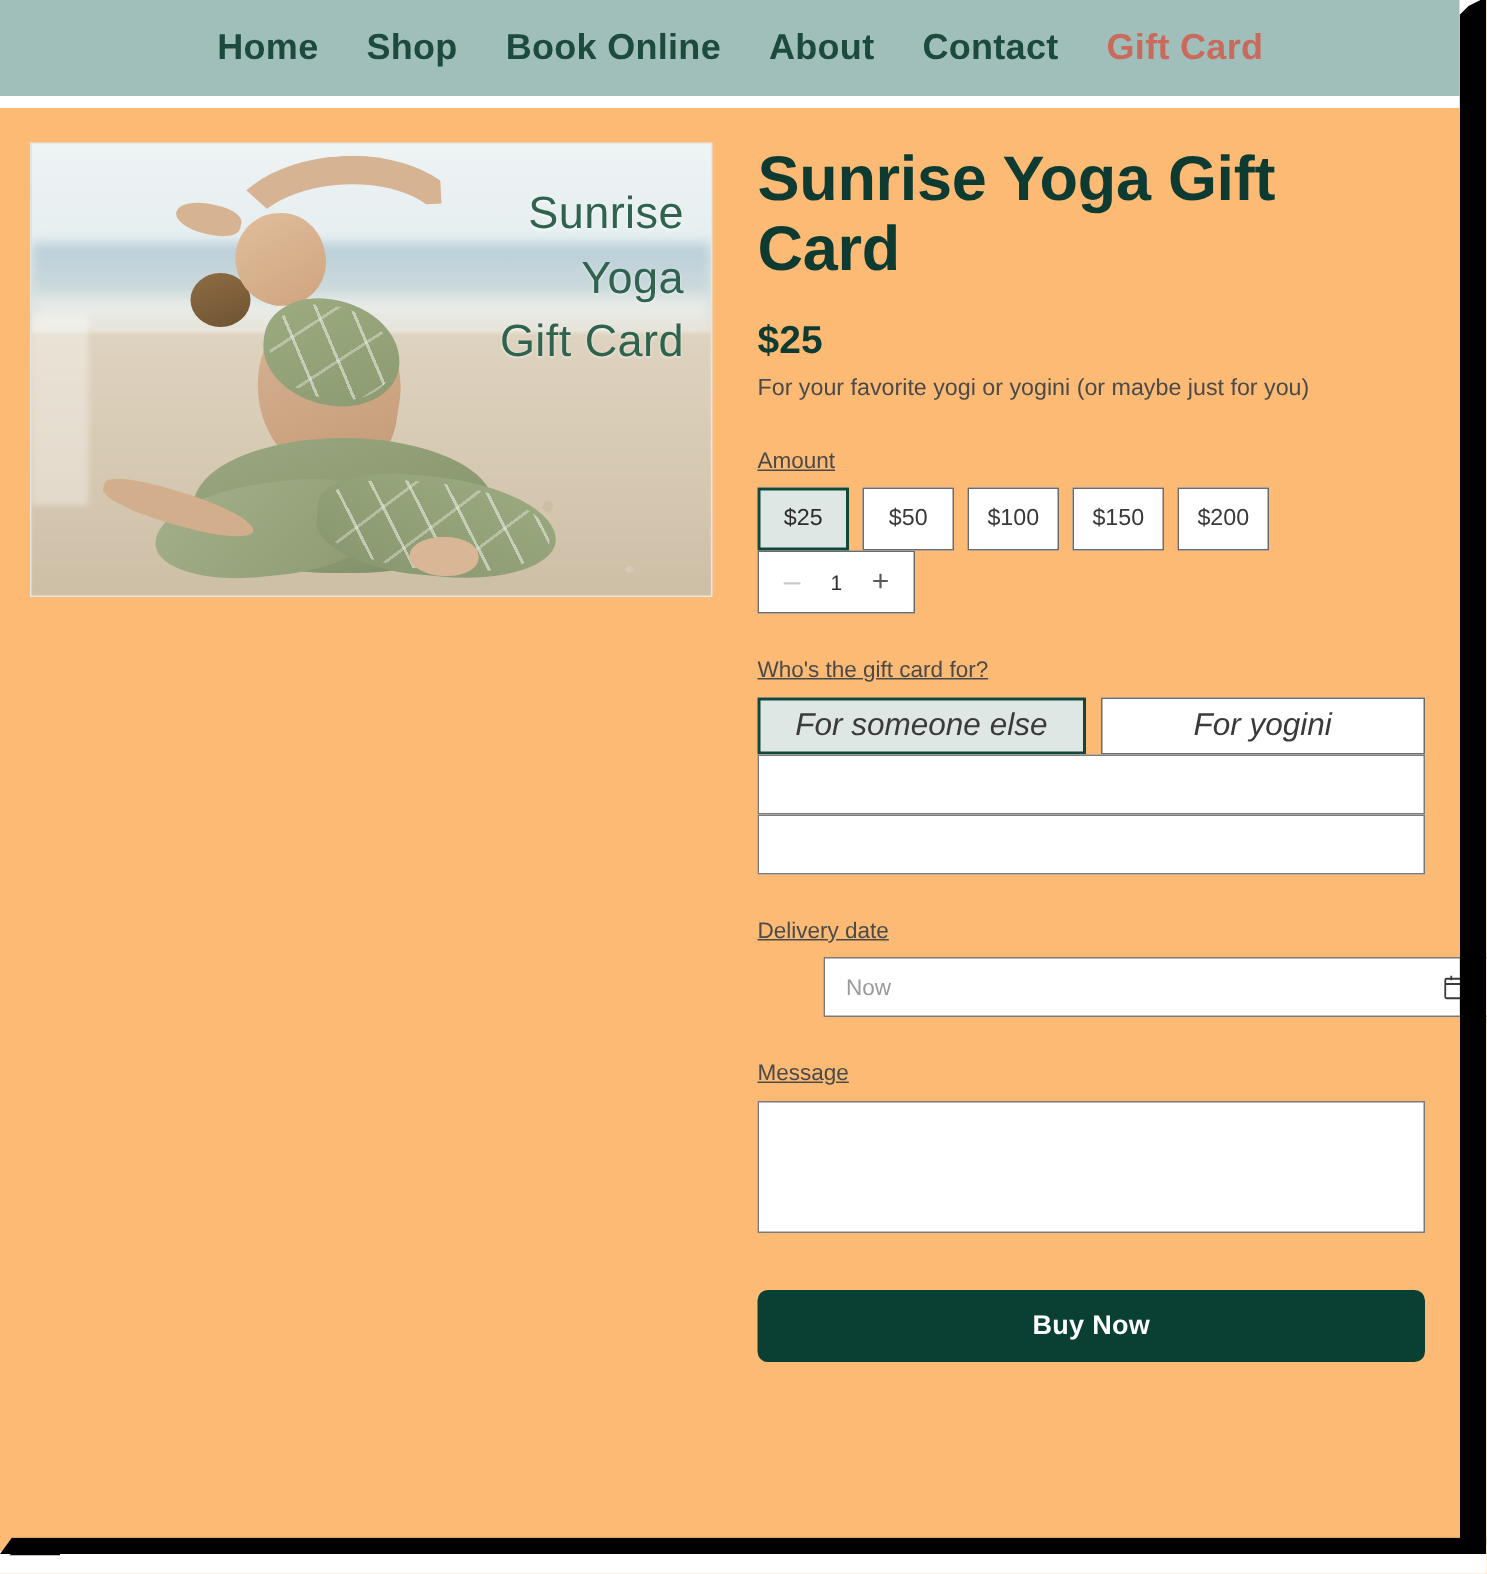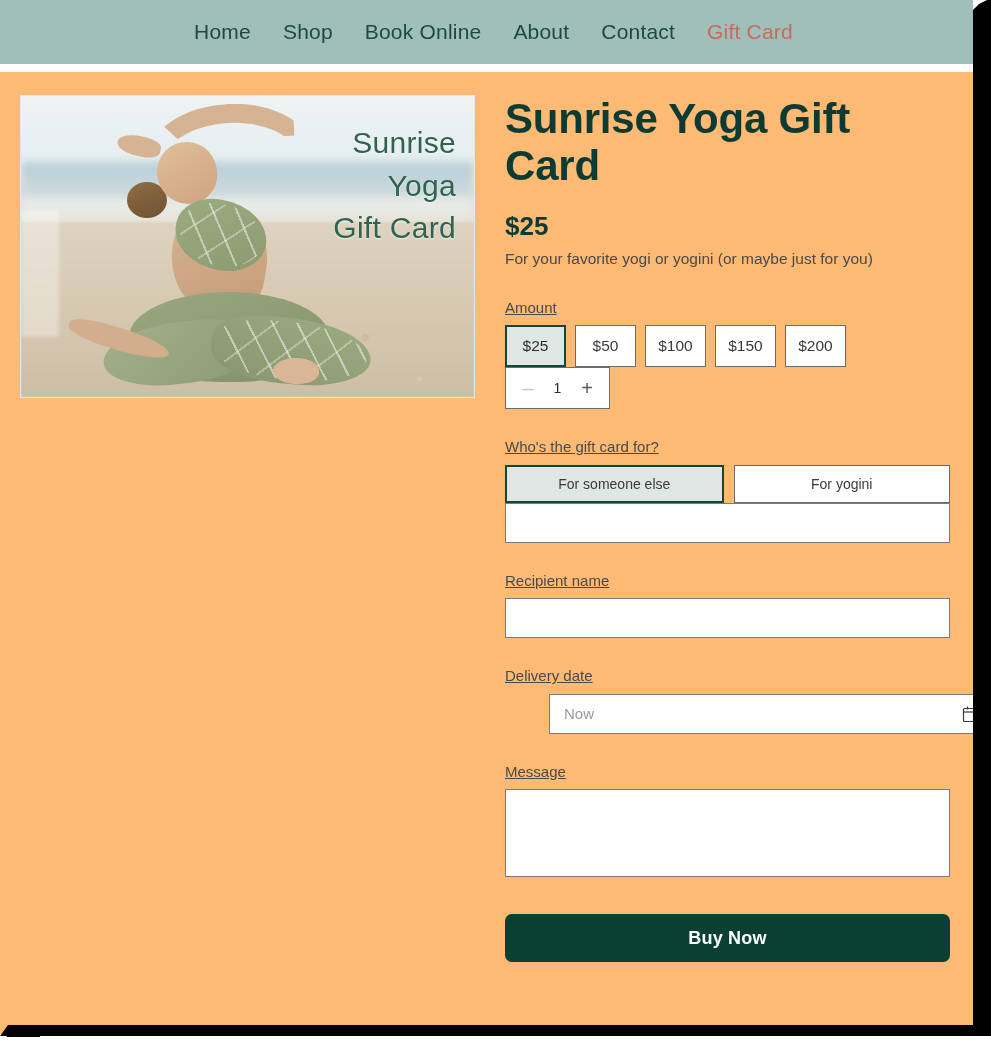--- a/index.html
+++ b/index.html
@@ -53,27 +53,27 @@
     justify-content: center;
     z-index: 20;
   }
   .nav-list {
     display: flex;
     align-items: center;
     gap: 0px;
     padding-left: 14px;
   }
   .nav-item {
-    font-size: 21px;
+    font-size: 24px;
     letter-spacing: 0.2px;
     color: #1d4a3f;
     padding: 4px 16px;
     cursor: pointer;
     white-space: nowrap;
-    font-weight: 400;
+    font-weight: 700;
   }
   .nav-item.accent { color: #c96b5c; }
 
   
   .page {
     position: absolute;
     top: 72px; left: 0;
     width: 973px;
     height: 962px;
     background: #fdba74;
@@ -302,24 +302,24 @@
   .qty-plus  { color: #5a5a5a; }
   .qty-val { font-size: 14px; color: #2d2d2d; }
 
   .who-row { display: flex; gap: 10px; }
   .who-btn {
     height: 38px;
     flex: 1;
     border: 1px solid #6b6b6b;
     background: #fff;
     color: #3a3a3a;
-    font-size: 14px;
-    font-family: "Liberation Sans", sans-serif;
-    cursor: pointer;
-    display:flex; align-items:center; justify-content:center;
+    font-size: 21px;
+    font-family: "Liberation Sans", sans-serif;
+    cursor: pointer;
+    display:flex; align-items:center; justify-content:center;font-style:italic;
   }
   .who-btn.selected {
     background: #dee7e4;
     border: 2px solid #10493c;
   }
 
   .text-input {
     width: 445px; height: 40px;
     border: 1px solid #7a7a7a;
     background: #fff;
@@ -439,21 +439,20 @@
     <div class="field-label">Who's the gift card for?</div>
     <div class="who-row">
       <button class="who-btn selected">For someone else</button>
       <button class="who-btn">For yogini</button>
     </div>
 
     
     <input class="text-input" type="text" value="" style="">
 
     
-    <div class="field-label">Recipient name</div>
     <input class="text-input" type="text" value="" style="">
 
     
     <div class="field-label">Delivery date</div>
     <div class="date-wrap">
       <input class="text-input" type="text" placeholder="Now" style="">
       <span class="cal-icon">
         <svg viewBox="0 0 18 18" width="18" height="18" fill="none" stroke="#3a3a3a" stroke-width="1.2">
           <rect x="1.5" y="3.5" width="15" height="13" rx="1"></rect>
           <line x1="1.5" y1="7" x2="16.5" y2="7"></line>

